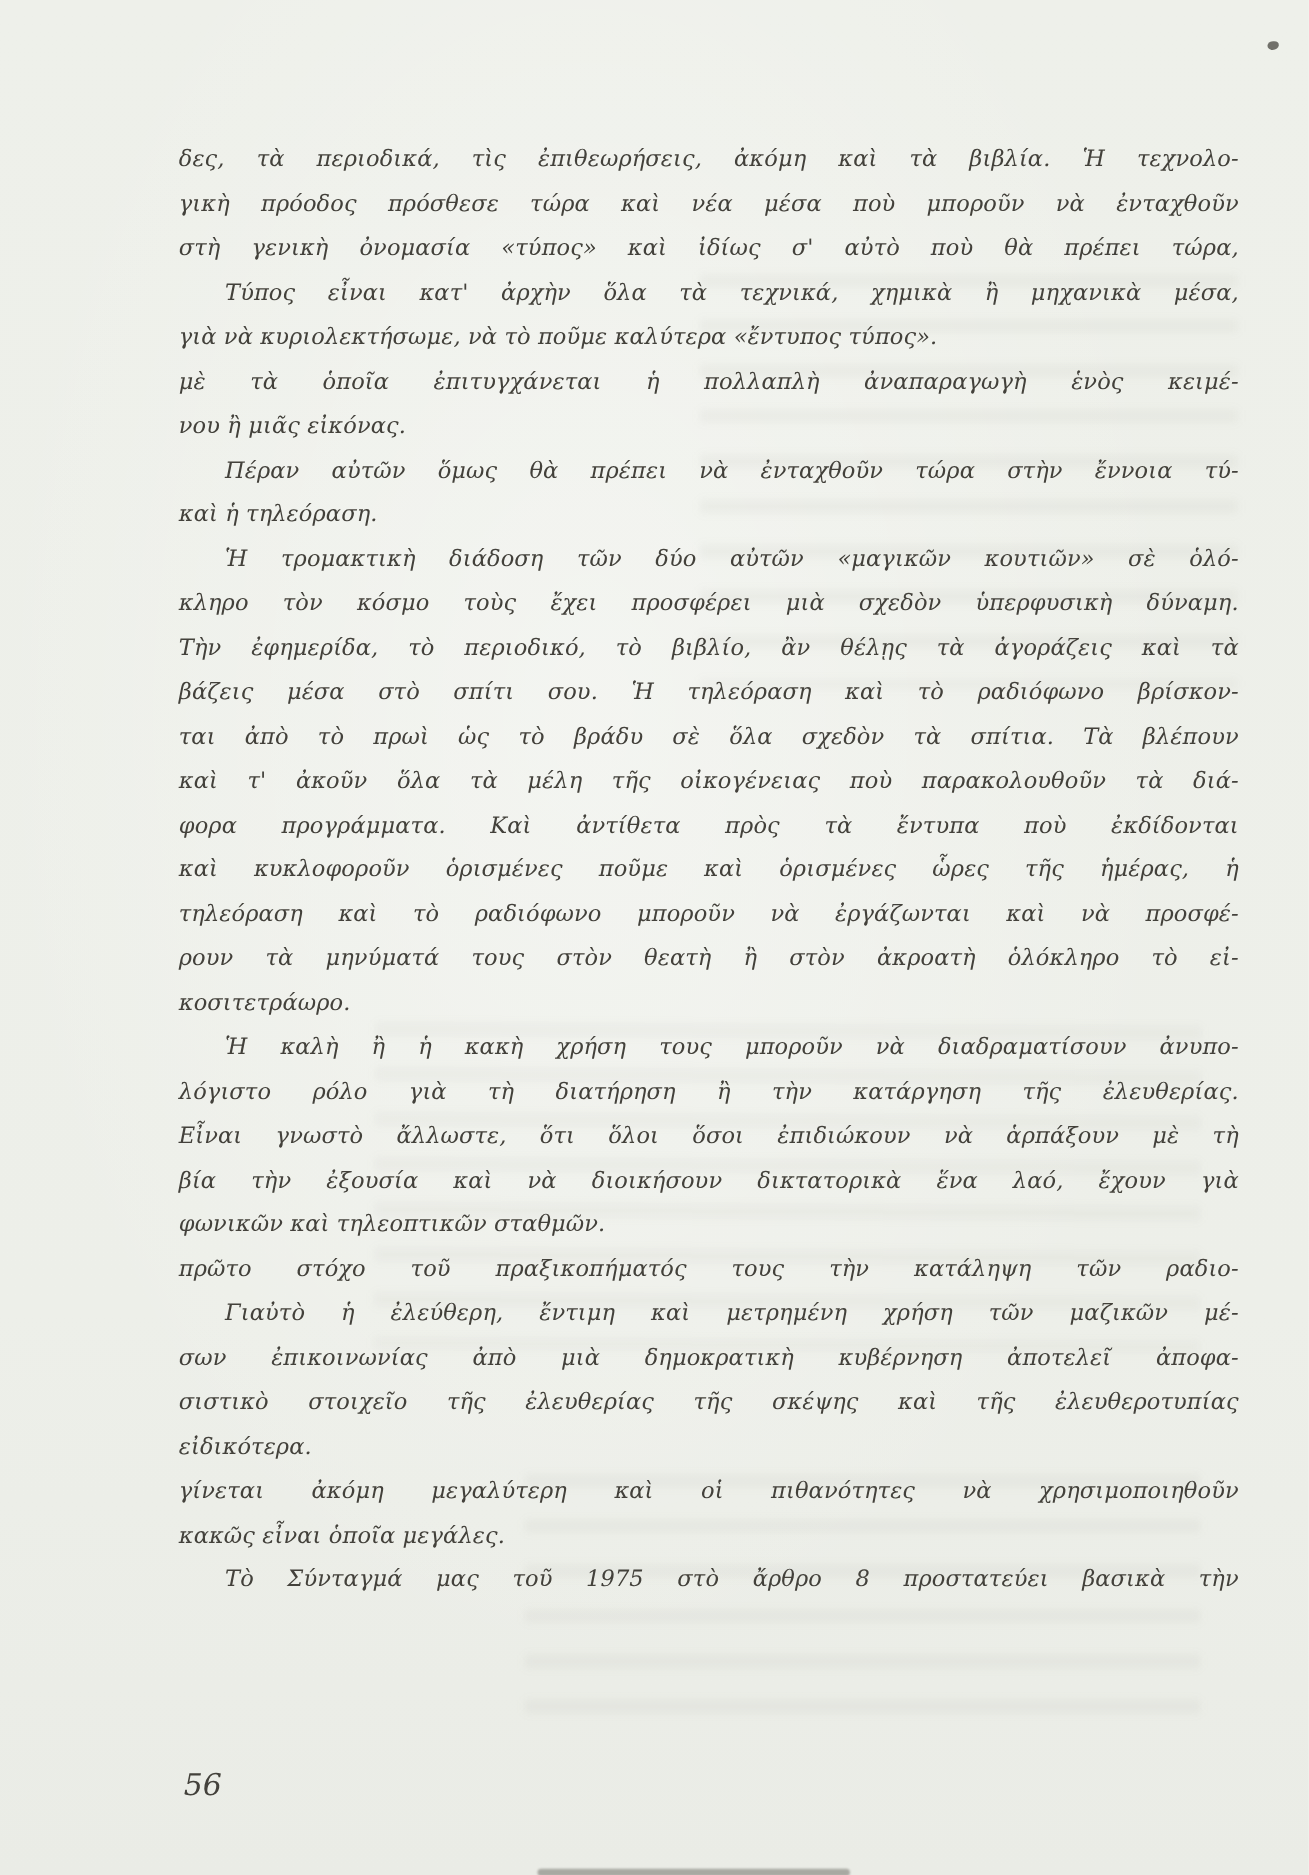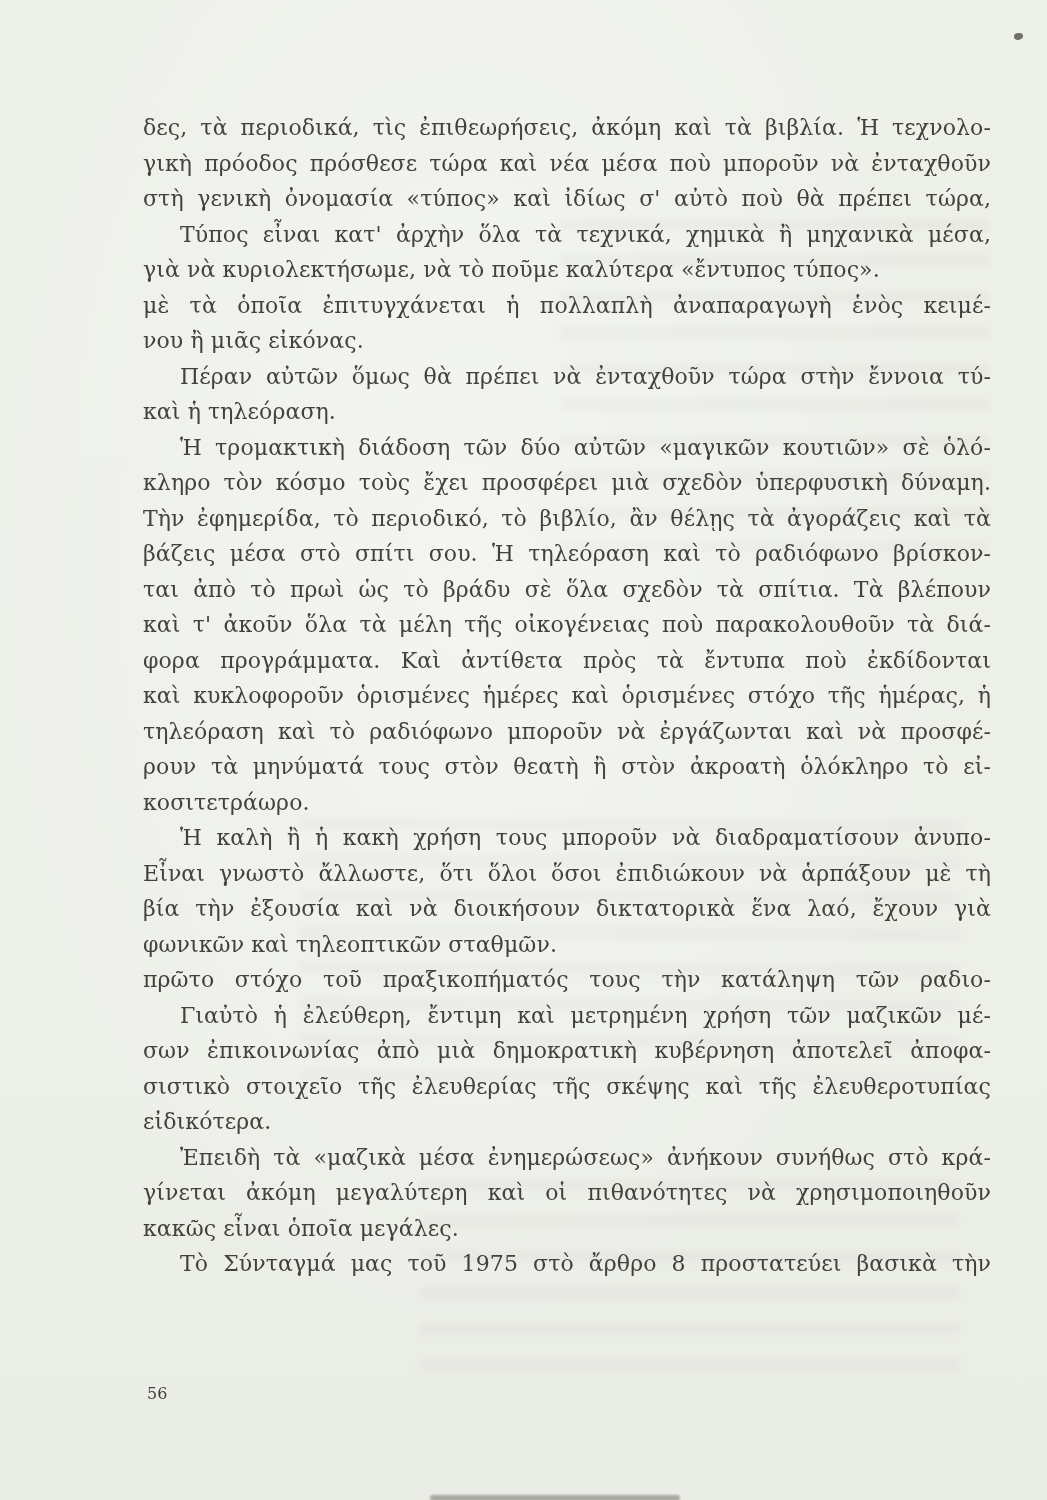--- a/index.html
+++ b/index.html
@@ -39,47 +39,49 @@
   }
   .ghost.g1 { left: 560px; top: 220px;  width: 430px; height: 330px; }
   .ghost.g2 { left: 300px; top: 820px;  width: 660px; height: 260px; transform: rotate(.3deg); }
   .ghost.g3 { left: 420px; top: 1180px; width: 540px; height: 200px; }
 
   .text-block {
     position: absolute;
     left: 143px;
     top: 110px;
     width: 848px;
-    font-size: 22px;
+    font-size: 18px;
     line-height: 35.5px;
     letter-spacing: 0.1px;
     color: var(--ink, #43413b);
     text-rendering: optimizeLegibility;
+    font-style: italic;
   }
   .line {
     text-align: justify;
     text-align-last: justify;
     white-space: normal;
   }
   .line.final {
     text-align-last: left;
   }
   .line.indent {
     text-indent: 37px;
   }
   .bold {
     font-weight: 700;
     color: var(--ink-bold, #2c2a25);
   }
   .page-number {
     position: absolute;
     left: 147px;
-    top: 1384px;
-    font-size: 16px;
+    top: 1414px;
+    font-size: 24px;
     color: var(--ink, #43413b);
+    font-style: italic;
   }
   .speck {
     position: absolute;
     left: 1014px;
     top: 33px;
     width: 9px;
     height: 7px;
     background: #51504a;
     border-radius: 50% 40% 55% 45%;
     opacity: 0.8;
@@ -117,33 +119,33 @@
       <div class="line final"><span>νου ἢ μιᾶς εἰκόνας.</span></div>
       <div class="line indent"><span>Πέραν αὐτῶν ὅμως θὰ πρέπει νὰ ἐνταχθοῦν τώρα στὴν ἔννοια τύ-</span></div>
       <div class="line final"><span>καὶ ἡ τηλεόραση.</span></div>
       <div class="line indent"><span>Ἡ τρομακτικὴ διάδοση τῶν δύο αὐτῶν «μαγικῶν κουτιῶν» σὲ ὁλό-</span></div>
       <div class="line"><span>κληρο τὸν κόσμο τοὺς ἔχει προσφέρει μιὰ σχεδὸν ὑπερφυσικὴ δύναμη.</span></div>
       <div class="line"><span>Τὴν ἐφημερίδα, τὸ περιοδικό, τὸ βιβλίο, ἂν θέλῃς τὰ ἀγοράζεις καὶ τὰ</span></div>
       <div class="line"><span>βάζεις μέσα στὸ σπίτι σου. Ἡ τηλεόραση καὶ τὸ ραδιόφωνο βρίσκον-</span></div>
       <div class="line"><span>ται ἀπὸ τὸ πρωὶ ὡς τὸ βράδυ σὲ ὅλα σχεδὸν τὰ σπίτια. Τὰ βλέπουν</span></div>
       <div class="line"><span>καὶ τ' ἀκοῦν ὅλα τὰ μέλη τῆς οἰκογένειας ποὺ παρακολουθοῦν τὰ διά-</span></div>
       <div class="line"><span>φορα προγράμματα. Καὶ ἀντίθετα πρὸς τὰ ἔντυπα ποὺ ἐκδίδονται</span></div>
-      <div class="line"><span>καὶ κυκλοφοροῦν ὁρισμένες ἡμέρες καὶ ὁρισμένες στόχο τῆς ἡμέρας, ἡ</span></div>
+      <div class="line"><span>καὶ κυκλοφοροῦν ὁρισμένες ποῦμε καὶ ὁρισμένες ὧρες τῆς ἡμέρας, ἡ</span></div>
       <div class="line"><span>τηλεόραση καὶ τὸ ραδιόφωνο μποροῦν νὰ ἐργάζωνται καὶ νὰ προσφέ-</span></div>
       <div class="line"><span>ρουν τὰ μηνύματά τους στὸν θεατὴ ἢ στὸν ἀκροατὴ ὁλόκληρο τὸ εἰ-</span></div>
       <div class="line final"><span>κοσιτετράωρο.</span></div>
       <div class="line indent"><span>Ἡ καλὴ ἢ ἡ κακὴ χρήση τους μποροῦν νὰ διαδραματίσουν ἀνυπο-</span></div>
+      <div class="line"><span>λόγιστο ρόλο γιὰ τὴ διατήρηση ἢ τὴν κατάργηση τῆς ἐλευθερίας.</span></div>
       <div class="line"><span>Εἶναι γνωστὸ ἄλλωστε, ὅτι ὅλοι ὅσοι ἐπιδιώκουν νὰ ἁρπάξουν μὲ τὴ</span></div>
       <div class="line"><span>βία τὴν ἐξουσία καὶ νὰ διοικήσουν δικτατορικὰ ἕνα λαό, ἔχουν γιὰ</span></div>
       <div class="line final"><span>φωνικῶν καὶ τηλεοπτικῶν σταθμῶν.</span></div>
       <div class="line"><span>πρῶτο στόχο τοῦ πραξικοπήματός τους τὴν κατάληψη τῶν ραδιο-</span></div>
       <div class="line indent"><span>Γιαὐτὸ ἡ ἐλεύθερη, ἔντιμη καὶ μετρημένη χρήση τῶν μαζικῶν μέ-</span></div>
       <div class="line"><span>σων ἐπικοινωνίας ἀπὸ μιὰ δημοκρατικὴ κυβέρνηση ἀποτελεῖ ἀποφα-</span></div>
       <div class="line"><span>σιστικὸ στοιχεῖο τῆς ἐλευθερίας τῆς σκέψης καὶ τῆς ἐλευθεροτυπίας</span></div>
       <div class="line final"><span>εἰδικότερα.</span></div>
-      <div class="line indent"><span>Ἐπειδὴ τὰ «μαζικὰ μέσα ἐνημερώσεως» ἀνήκουν συνήθως στὸ κρά-</span></div>
       <div class="line"><span>γίνεται ἀκόμη μεγαλύτερη καὶ οἱ πιθανότητες νὰ χρησιμοποιηθοῦν</span></div>
       <div class="line final"><span>κακῶς εἶναι ὁποῖα μεγάλες.</span></div>
       <div class="line indent"><span>Τὸ Σύνταγμά μας τοῦ 1975 στὸ ἄρθρο 8 προστατεύει βασικὰ τὴν</span></div>
     </div>
 
   <div class="page-number">56</div>
 </div>
 
 </body></html>

